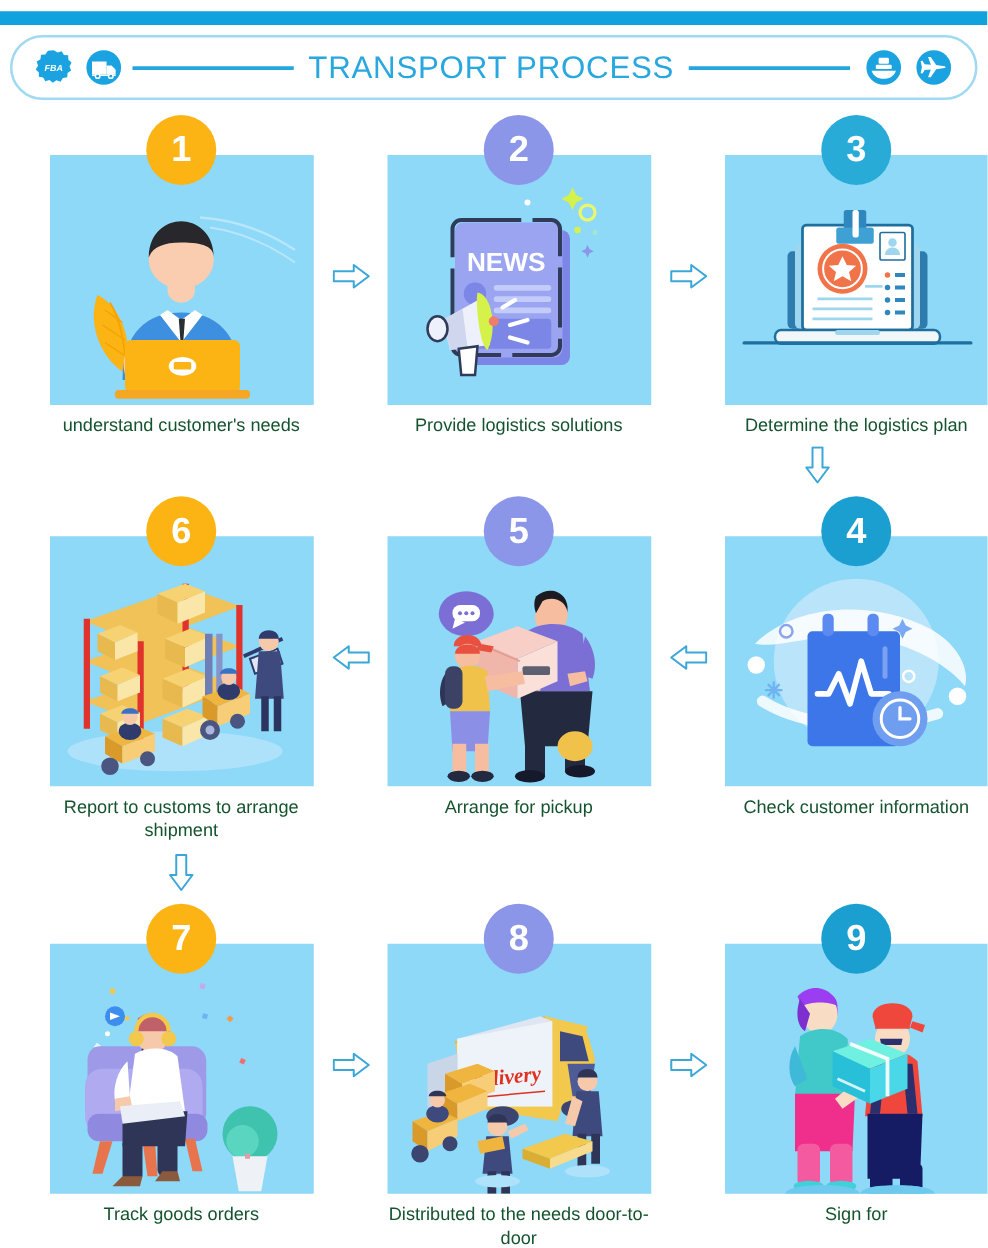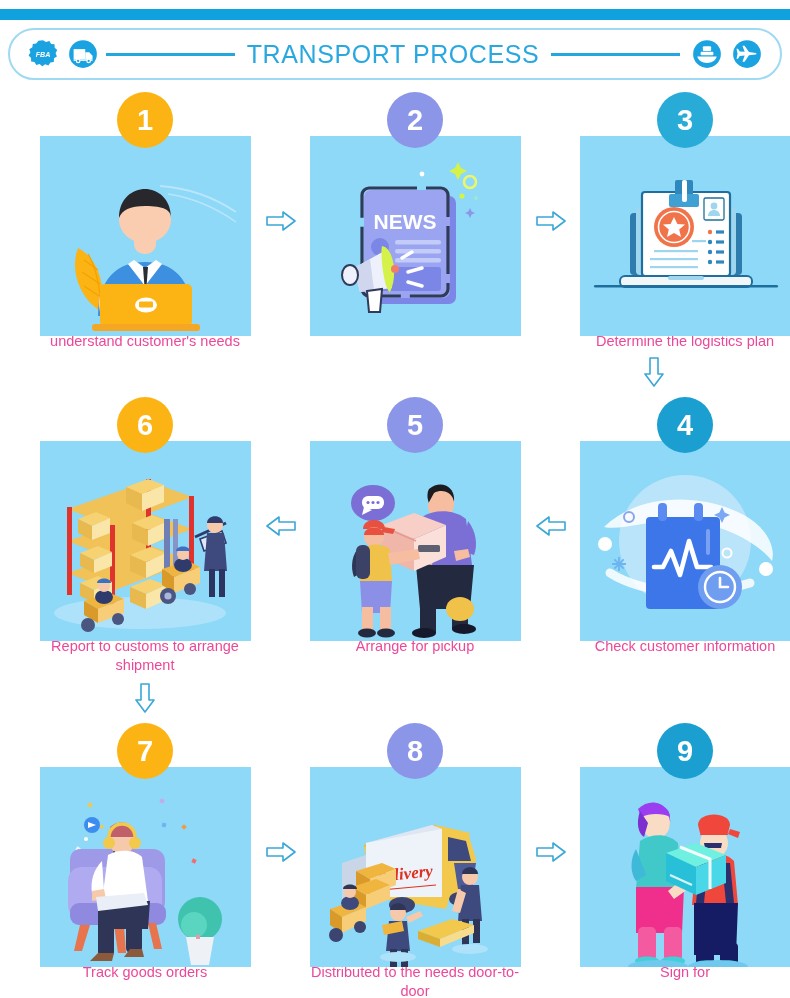--- a/index.html
+++ b/index.html
@@ -105,21 +105,21 @@
 
   .thumb-wrap {
     position: relative;
     width: 211px;
     height: 200px;
     margin-top: 28px;
   }
   .thumb {
     position: absolute;
     left: 0;
-    top: 16px;
+    top: 4px;
     width: 211px;
     height: 200px;
     background: #8ed8f8;
     overflow: hidden;
   }
   .badge {
     position: absolute;
     left: 50%;
     top: -28px;
     transform: translateX(-50%);
@@ -131,21 +131,21 @@
     font-weight: bold;
     display: flex;
     align-items: center;
     justify-content: center;
     z-index: 5;
   }
   .caption {
     width: 230px;
     text-align: center;
     font-size: 14.5px;
-    color: #ec4899;
+    color: #14532d;
     line-height: 19px;
     margin-top: 12px;
   }
 
   
   .arrow-h {
     position: absolute;
     top: 118px;
     left: -4px;
     width: 30px;
@@ -293,20 +293,21 @@
             <path d="M72 110 C84 112 88 140 80 156 C74 154 70 118 72 110 Z" fill="#d4f24a"></path>
             <ellipse cx="40" cy="139" rx="8" ry="10" fill="#eef1fb" stroke="#2f3b58" stroke-width="2"></ellipse>
             <path d="M57 155 L72 153 L70 176 L59 176 Z" fill="#ffffff" stroke="#2f3b58" stroke-width="2"></path>
             <circle cx="85" cy="133" r="4" fill="#f07d6a"></circle>
           </svg>
         </div>
         <div class="badge" style="background: rgb(140, 150, 232);">
           <span>2</span>
         </div>
       </div>
+      <div class="caption">Provide logistics solutions</div>
     </div>
 
     <div class="gap">
       <div class="arrow-h">
         <svg width="30" height="22" viewBox="0 0 30 22">
           <path d="M1 7 H17 V2 L29 11 L17 20 V15 H1 Z" fill="#ffffff" stroke="#3aa7d8" stroke-width="1.6" stroke-linejoin="round"></path>
         </svg>
       </div>
     </div>
 

